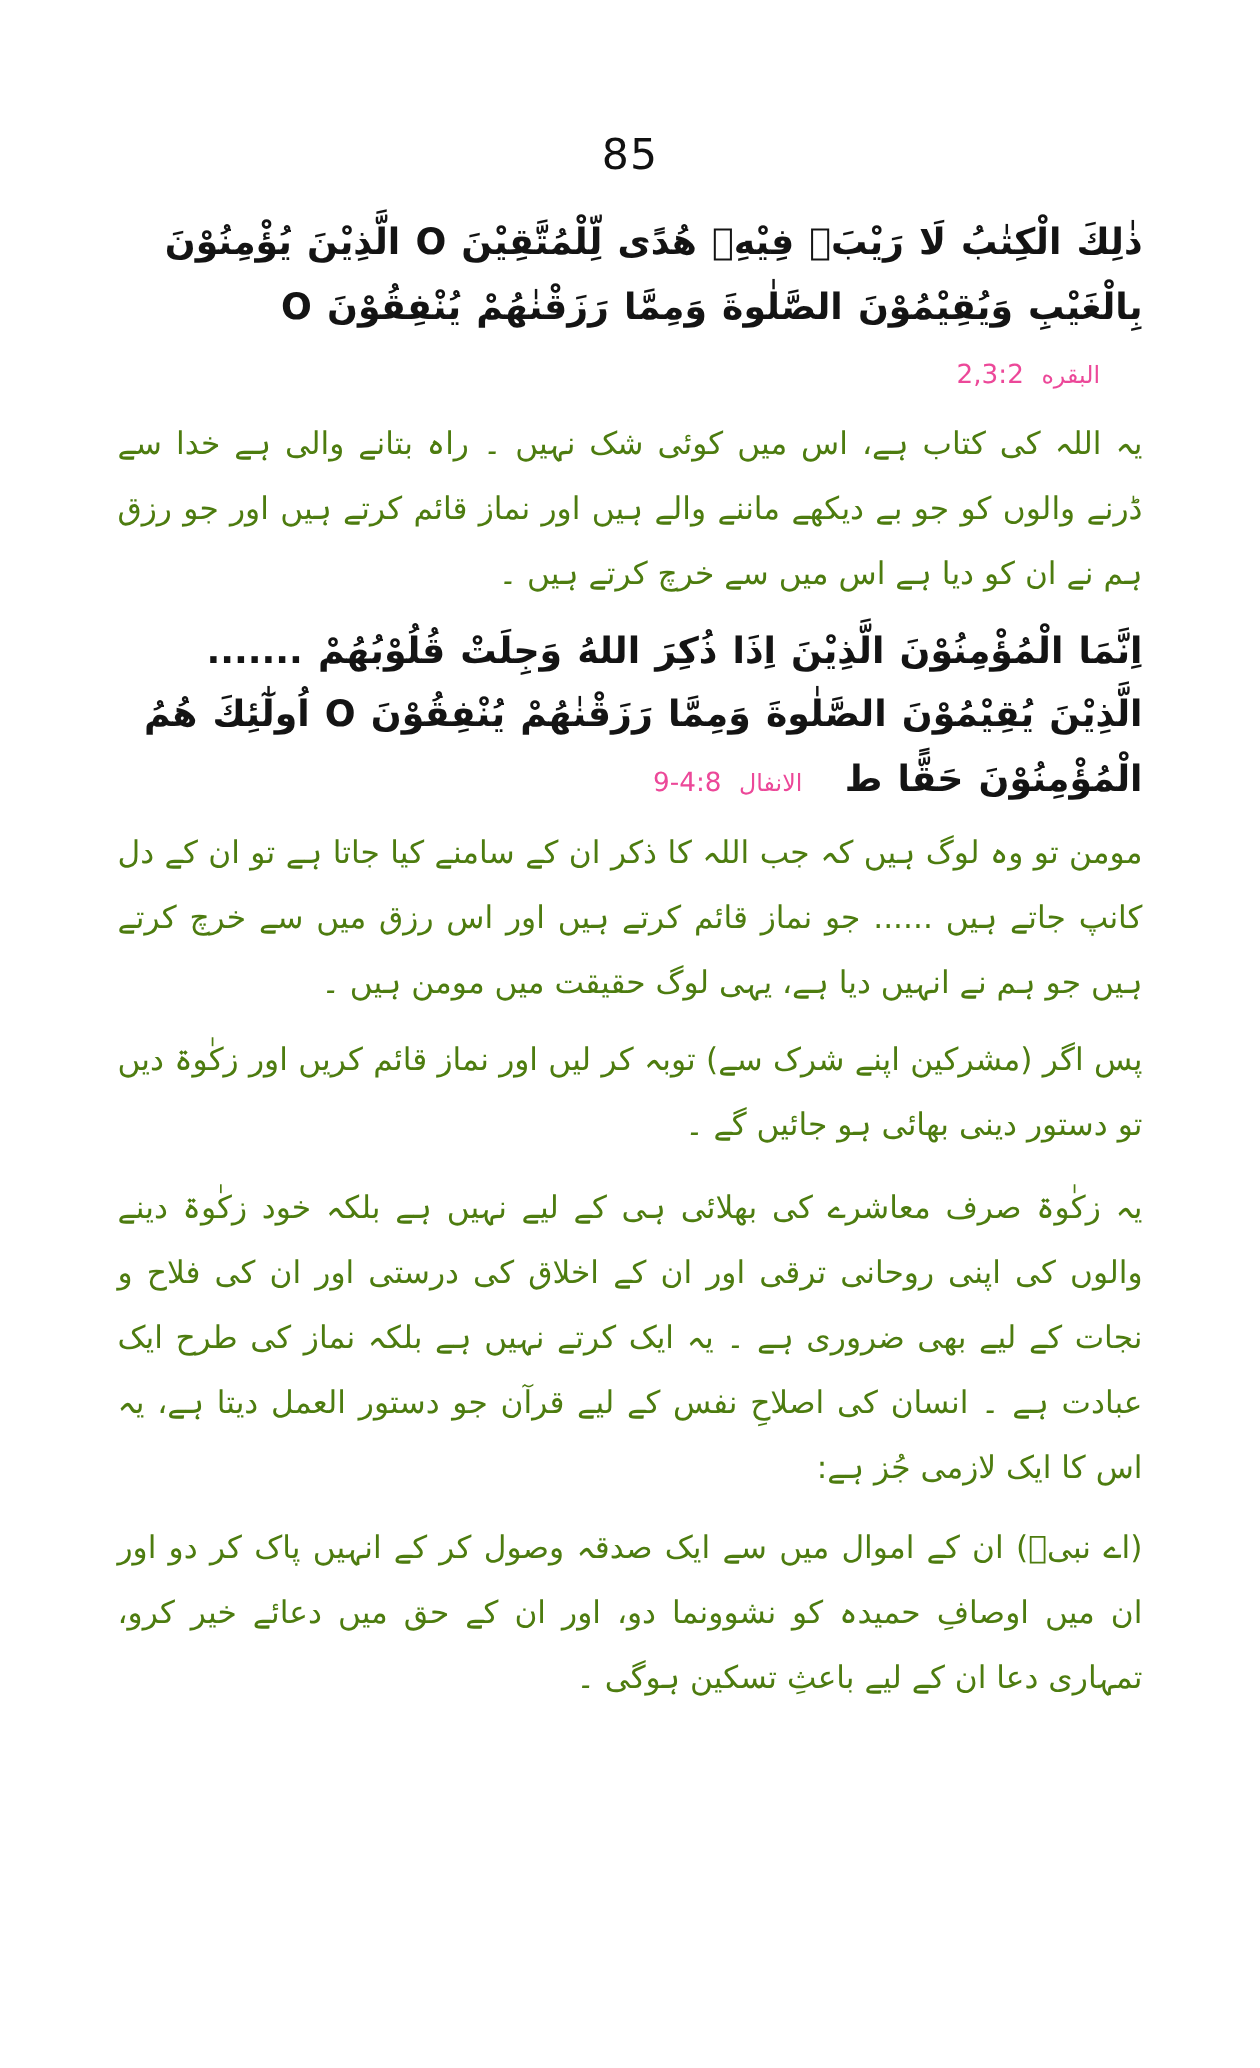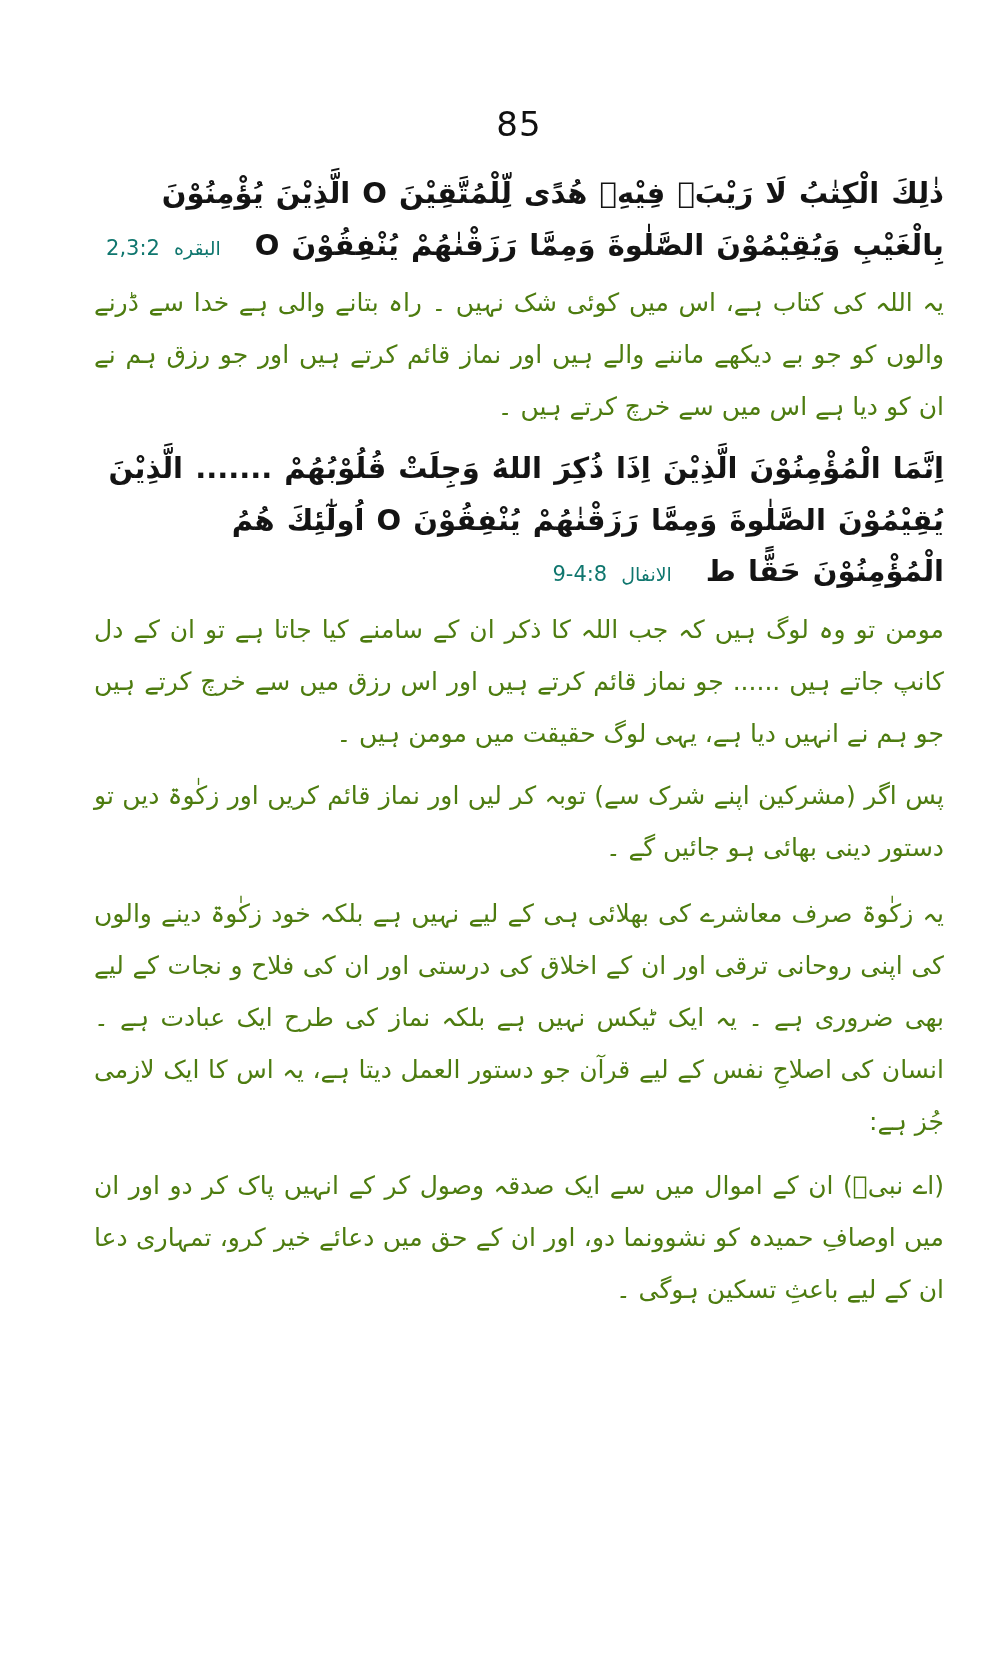--- a/index.html
+++ b/index.html
@@ -11,21 +11,21 @@
     height: 1654px;
     background: #ffffff;
     color: #141414;
     overflow: hidden;
     font-family: "DejaVu Sans", sans-serif;
   }
   .page {
     box-sizing: border-box;
     width: 1008px;
     height: 1654px;
-    padding: 104px 64px 40px 94px;
+    padding: 104px 94px 40px 94px;
     direction: rtl;
     background: #ffffff;
   }
   .page-number {
     direction: ltr;
     text-align: center;
     font-size: 34px;
     font-weight: normal;
     letter-spacing: 1px;
     margin: 0 0 24px 0;
@@ -41,21 +41,21 @@
     text-align: right;
     margin: 4px 0 6px 0;
     word-spacing: 2px;
   }
   .ref {
     display: inline-block;
     font-weight: normal;
     font-size: 19px;
     white-space: nowrap;
     margin-right: 34px;
-    color: #0f766e;
+    color: #ec4899;
   }
   .ref .surah {
     font-size: 19px;
   }
   .ref .ayah {
     font-size: 21px;
     letter-spacing: 0.5px;
     margin-right: 6px;
   }
   .urdu {
@@ -87,19 +87,19 @@
     <p class="urdu">مومن تو وہ لوگ ہیں کہ جب اللہ کا ذکر ان کے سامنے کیا جاتا ہے تو ان کے دل کانپ جاتے ہیں ...... جو نماز قائم کرتے ہیں اور اس رزق میں سے خرچ کرتے ہیں جو ہم نے انہیں دیا ہے، یہی لوگ حقیقت میں مومن ہیں ۔</p>
   </section>
 
   <section class="verse-block">
   </section>
 
   <section class="verse-block">
     <p class="urdu">پس اگر (مشرکین اپنے شرک سے) توبہ کر لیں اور نماز قائم کریں اور زکٰوۃ دیں تو دستور دینی بھائی ہو جائیں گے ۔</p>
   </section>
 
-  <p class="urdu commentary">یہ زکٰوۃ صرف معاشرے کی بھلائی ہی کے لیے نہیں ہے بلکہ خود زکٰوۃ دینے والوں کی اپنی روحانی ترقی اور ان کے اخلاق کی درستی اور ان کی فلاح و نجات کے لیے بھی ضروری ہے ۔ یہ ایک ٹیکس نہیں ہے بلکہ نماز کی طرح ایک عبادت ہے ۔ انسان کی اصلاحِ نفس کے لیے قرآن جو دستور العمل دیتا ہے، یہ اس کا ایک لازمی جُز ہے:</p>
+  <p class="urdu commentary">یہ زکٰوۃ صرف معاشرے کی بھلائی ہی کے لیے نہیں ہے بلکہ خود زکٰوۃ دینے والوں کی اپنی روحانی ترقی اور ان کے اخلاق کی درستی اور ان کی فلاح و نجات کے لیے بھی ضروری ہے ۔ یہ ایک کرتے نہیں ہے بلکہ نماز کی طرح ایک عبادت ہے ۔ انسان کی اصلاحِ نفس کے لیے قرآن جو دستور العمل دیتا ہے، یہ اس کا ایک لازمی جُز ہے:</p>
 
   <section class="verse-block">
     <p class="urdu">(اے نبیؐ) ان کے اموال میں سے ایک صدقہ وصول کر کے انہیں پاک کر دو اور ان میں اوصافِ حمیدہ کو نشوونما دو، اور ان کے حق میں دعائے خیر کرو، تمہاری دعا ان کے لیے باعثِ تسکین ہوگی ۔</p>
   </section>
 
 </div>
 
 </body></html>

